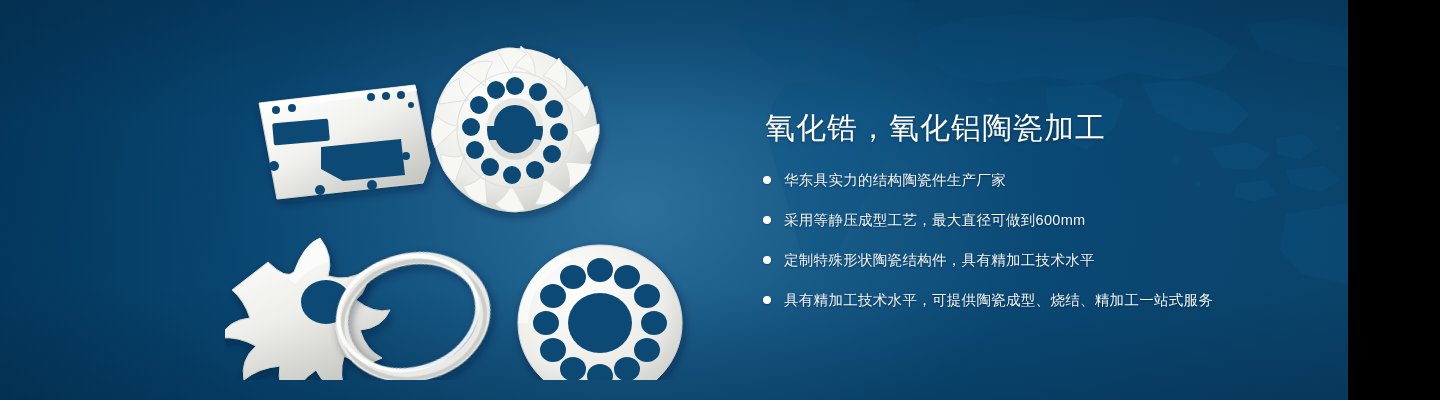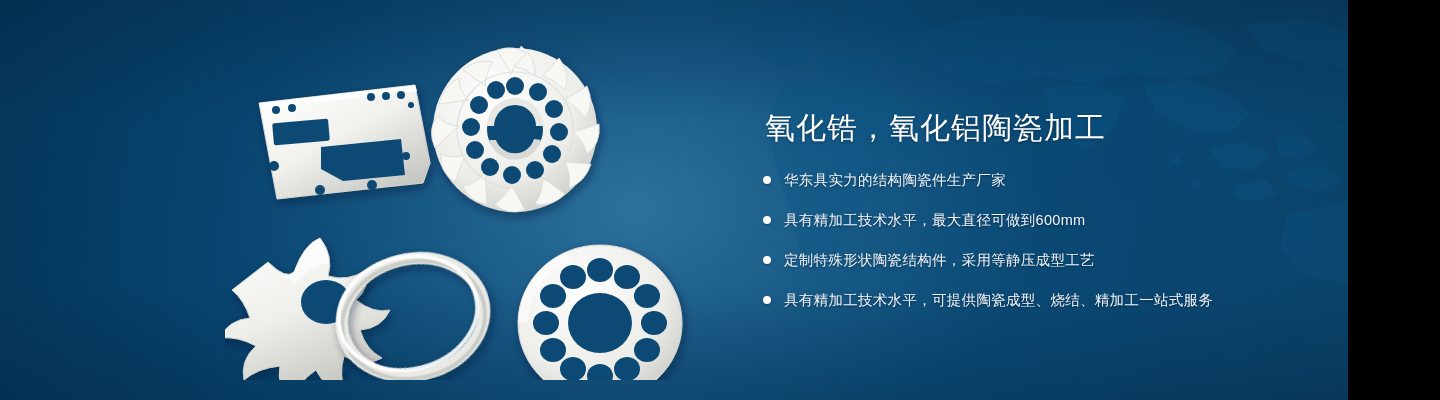--- a/index.html
+++ b/index.html
@@ -254,25 +254,25 @@
 
   <div class="copy">
     <h1 class="title">氧化锆，氧化铝陶瓷加工</h1>
     <ul class="bullets">
       <li>
         <span class="dot"></span>
         <span class="btext">华东具实力的结构陶瓷件生产厂家</span>
       </li>
       <li>
         <span class="dot"></span>
-        <span class="btext">具有精加工技术水平，最大直径可做到600mm</span>
-      </li>
-      <li>
-        <span class="dot"></span>
-        <span class="btext">定制特殊形状陶瓷结构件，采用等静压成型工艺</span>
+        <span class="btext">采用等静压成型工艺，最大直径可做到600mm</span>
+      </li>
+      <li>
+        <span class="dot"></span>
+        <span class="btext">定制特殊形状陶瓷结构件，具有精加工技术水平</span>
       </li>
       <li>
         <span class="dot"></span>
         <span class="btext">具有精加工技术水平，可提供陶瓷成型、烧结、精加工一站式服务</span>
       </li>
     </ul>
   </div>
 
 </div>
 

